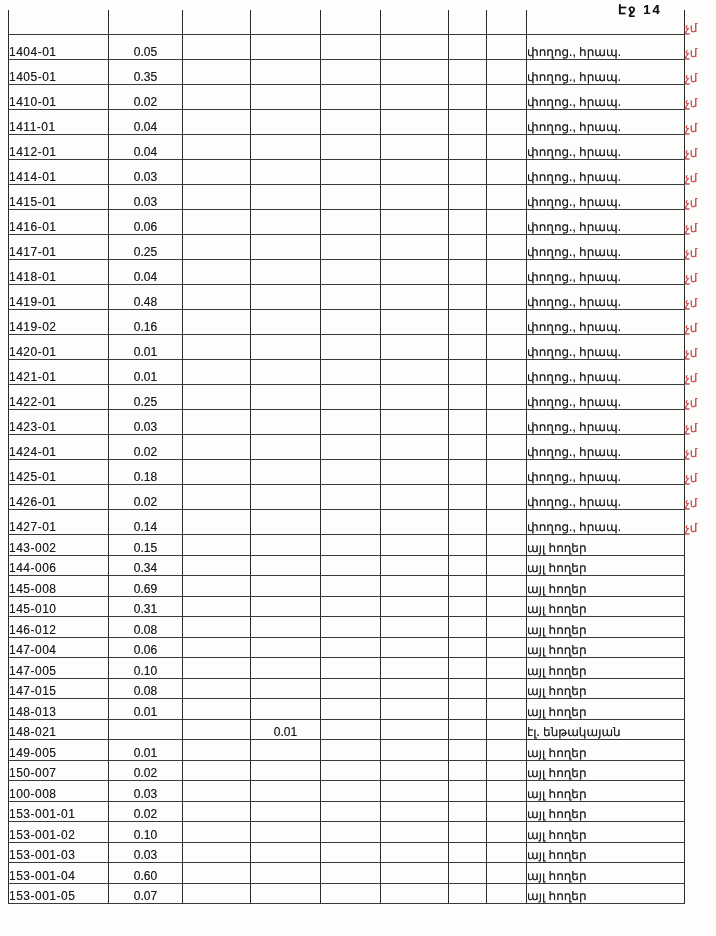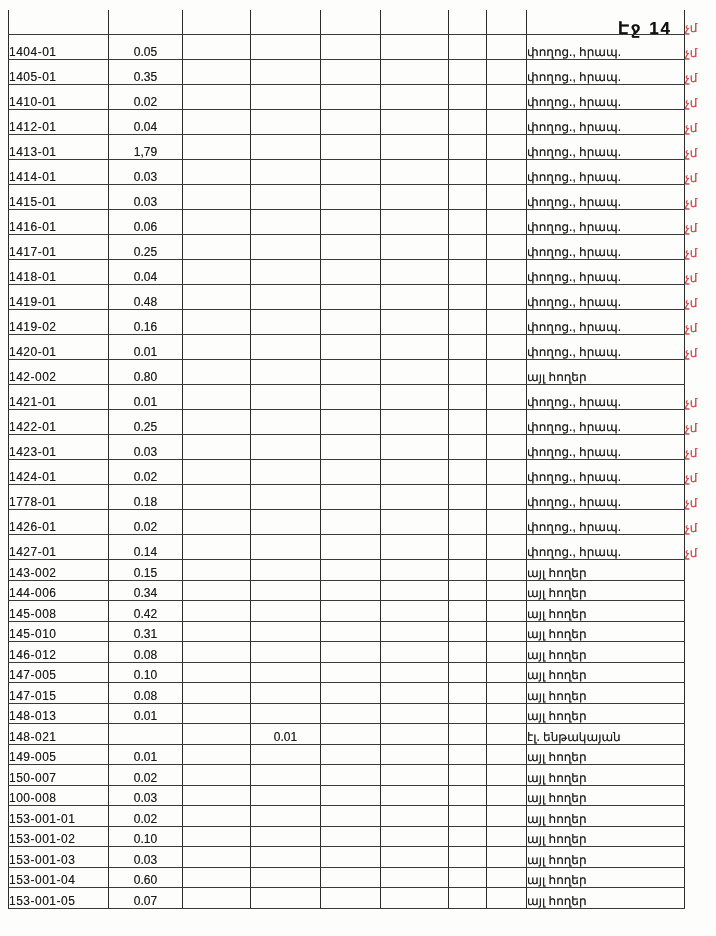--- a/index.html
+++ b/index.html
@@ -5,22 +5,22 @@
   html,body{margin:0;padding:0;background:#e8e8e8;}
   .page{
     position:relative;
     width:716px;height:936px;
     background:#fdfdfc;
     overflow:hidden;
     font-family:"Liberation Sans", sans-serif;
     color:#1b1b1b;
   }
   .page-header{
-    position:absolute;top:18px;left:618px;
-    font-size:17px;font-weight:bold;letter-spacing:2px;
+    position:absolute;top:2px;left:618px;
+    font-size:13px;font-weight:bold;letter-spacing:2px;
     color:#111;
   }
   table.scan{
     position:absolute;top:10px;left:8px;
     border-collapse:collapse;table-layout:fixed;
     width:708px;
   }
   table.scan td{
     border-right:1.5px solid #2b2b2b;
     border-bottom:1.3px solid #3a3a3a;
@@ -106,44 +106,44 @@
           <td></td>
           <td class="c-val"></td>
           <td></td>
           <td></td>
           <td></td>
           <td></td>
           <td class="c-label">փողոց., հրապ.</td>
           <td class="c-frag">չմ</td>
         </tr>
         <tr class="tall">
+          <td class="c-id">1411-01</td>
+          <td class="c-val">0.04</td>
+          <td></td>
+          <td class="c-val"></td>
+          <td></td>
+          <td></td>
+          <td></td>
+          <td></td>
+          <td class="c-label">փողոց., հրապ.</td>
+          <td class="c-frag">չմ</td>
+        </tr>
+        <tr class="tall">
           <td class="c-id">1412-01</td>
           <td class="c-val">0.04</td>
           <td></td>
           <td class="c-val"></td>
           <td></td>
           <td></td>
           <td></td>
           <td></td>
           <td class="c-label">փողոց., հրապ.</td>
           <td class="c-frag">չմ</td>
         </tr>
         <tr class="tall">
-          <td class="c-id">1413-01</td>
-          <td class="c-val">1,79</td>
-          <td></td>
-          <td class="c-val"></td>
-          <td></td>
-          <td></td>
-          <td></td>
-          <td></td>
-          <td class="c-label">փողոց., հրապ.</td>
-          <td class="c-frag">չմ</td>
-        </tr>
-        <tr class="tall">
           <td class="c-id">1414-01</td>
           <td class="c-val">0.03</td>
           <td></td>
           <td class="c-val"></td>
           <td></td>
           <td></td>
           <td></td>
           <td></td>
           <td class="c-label">փողոց., հրապ.</td>
           <td class="c-frag">չմ</td>
@@ -226,32 +226,20 @@
           <td></td>
           <td class="c-val"></td>
           <td></td>
           <td></td>
           <td></td>
           <td></td>
           <td class="c-label">փողոց., հրապ.</td>
           <td class="c-frag">չմ</td>
         </tr>
         <tr class="tall">
-          <td class="c-id">142-002</td>
-          <td class="c-val">0.80</td>
-          <td></td>
-          <td class="c-val"></td>
-          <td></td>
-          <td></td>
-          <td></td>
-          <td></td>
-          <td class="c-label">այլ հողեր</td>
-          <td class="c-frag"></td>
-        </tr>
-        <tr class="tall">
           <td class="c-id">1421-01</td>
           <td class="c-val">0.01</td>
           <td></td>
           <td class="c-val"></td>
           <td></td>
           <td></td>
           <td></td>
           <td></td>
           <td class="c-label">փողոց., հրապ.</td>
           <td class="c-frag">չմ</td>
@@ -286,21 +274,21 @@
           <td></td>
           <td class="c-val"></td>
           <td></td>
           <td></td>
           <td></td>
           <td></td>
           <td class="c-label">փողոց., հրապ.</td>
           <td class="c-frag">չմ</td>
         </tr>
         <tr class="tall">
-          <td class="c-id">1778-01</td>
+          <td class="c-id">1425-01</td>
           <td class="c-val">0.18</td>
           <td></td>
           <td class="c-val"></td>
           <td></td>
           <td></td>
           <td></td>
           <td></td>
           <td class="c-label">փողոց., հրապ.</td>
           <td class="c-frag">չմ</td>
         </tr>
@@ -347,21 +335,21 @@
           <td class="c-val"></td>
           <td></td>
           <td></td>
           <td></td>
           <td></td>
           <td class="c-label">այլ հողեր</td>
           <td class="c-frag"></td>
         </tr>
         <tr class="short">
           <td class="c-id">145-008</td>
-          <td class="c-val">0.42</td>
+          <td class="c-val">0.69</td>
           <td></td>
           <td class="c-val"></td>
           <td></td>
           <td></td>
           <td></td>
           <td></td>
           <td class="c-label">այլ հողեր</td>
           <td class="c-frag"></td>
         </tr>
         <tr class="short">
@@ -372,20 +360,32 @@
           <td></td>
           <td></td>
           <td></td>
           <td></td>
           <td class="c-label">այլ հողեր</td>
           <td class="c-frag"></td>
         </tr>
         <tr class="short">
           <td class="c-id">146-012</td>
           <td class="c-val">0.08</td>
+          <td></td>
+          <td class="c-val"></td>
+          <td></td>
+          <td></td>
+          <td></td>
+          <td></td>
+          <td class="c-label">այլ հողեր</td>
+          <td class="c-frag"></td>
+        </tr>
+        <tr class="short">
+          <td class="c-id">147-004</td>
+          <td class="c-val">0.06</td>
           <td></td>
           <td class="c-val"></td>
           <td></td>
           <td></td>
           <td></td>
           <td></td>
           <td class="c-label">այլ հողեր</td>
           <td class="c-frag"></td>
         </tr>
         <tr class="short">

